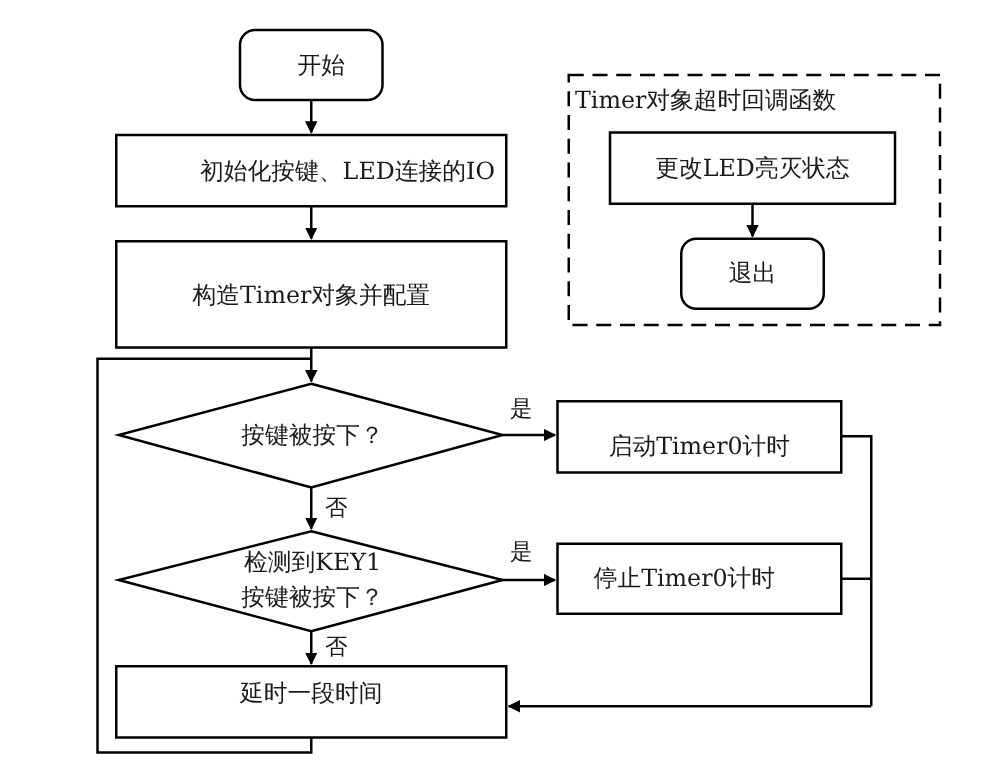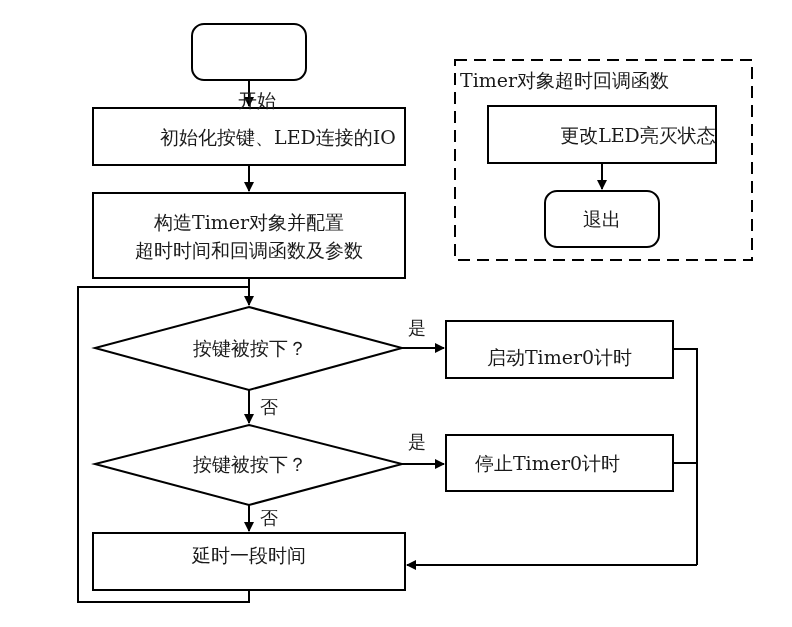--- a/index.html
+++ b/index.html
@@ -57,35 +57,35 @@
     <line x1="673" y1="463" x2="697" y2="463"></line>
     <line x1="697" y1="565" x2="407" y2="565" marker-end="url(#arr)"></line>
 
     <rect x="455" y="60" width="297" height="200" stroke-dasharray="12,7"></rect>
     <rect x="488" y="106" width="228" height="57" fill="#fff"></rect>
     <line x1="602" y1="163" x2="602" y2="189" marker-end="url(#arr)"></line>
     <rect x="545" y="191" width="114" height="56" rx="12" ry="12" fill="#fff"></rect>
   </g>
 </svg>
 
-<div class="lbl" style="left:192px;top:24px;width:130px;height:56px;margin-top:48px;">开始</div>
+<div class="lbl" style="left:192px;top:24px;width:130px;height:56px;">开始</div>
 <div class="lbl" style="left:93px;top:108px;width:370px;height:57px;">初始化按键、LED连接的IO</div>
 <div class="lbl" style="left:93px;top:193px;width:312px;height:85px;flex-direction:column;align-items:center;">
   <span>构造Timer对象并配置</span>
-  <span>超时时间和回调函数及参数</span>
 </div>
 <div class="lbl" style="left:120px;top:312px;width:260px;height:72px;flex-direction:column;">
   <span>按键被按下？</span>
 </div>
 <div class="lbl small" style="left:404px;top:314px;width:26px;height:28px;">是</div>
 <div class="lbl small" style="left:256px;top:393px;width:26px;height:28px;">否</div>
 <div class="lbl" style="left:446px;top:321px;width:227px;height:72px;">启动Timer0计时</div>
 <div class="lbl" style="left:120px;top:428px;width:260px;height:72px;flex-direction:column;">
+  <span>检测到KEY1</span>
   <span>按键被按下？</span>
 </div>
 <div class="lbl small" style="left:404px;top:428px;width:26px;height:28px;">是</div>
 <div class="lbl small" style="left:256px;top:504px;width:26px;height:28px;">否</div>
 <div class="lbl" style="left:446px;top:435px;width:203px;height:56px;">停止Timer0计时</div>
 <div class="lbl" style="left:93px;top:533px;width:312px;height:43px;">延时一段时间</div>
 
 <div class="lbl" style="left:460px;top:65px;width:260px;height:30px;justify-content:flex-start;">Timer对象超时回调函数</div>
-<div class="lbl" style="left:488px;top:106px;width:228px;height:57px;margin-left:36px;">更改LED亮灭状态</div>
+<div class="lbl" style="left:488px;top:106px;width:228px;height:57px;">更改LED亮灭状态</div>
 <div class="lbl" style="left:545px;top:191px;width:114px;height:56px;">退出</div>
 
 </body></html>

